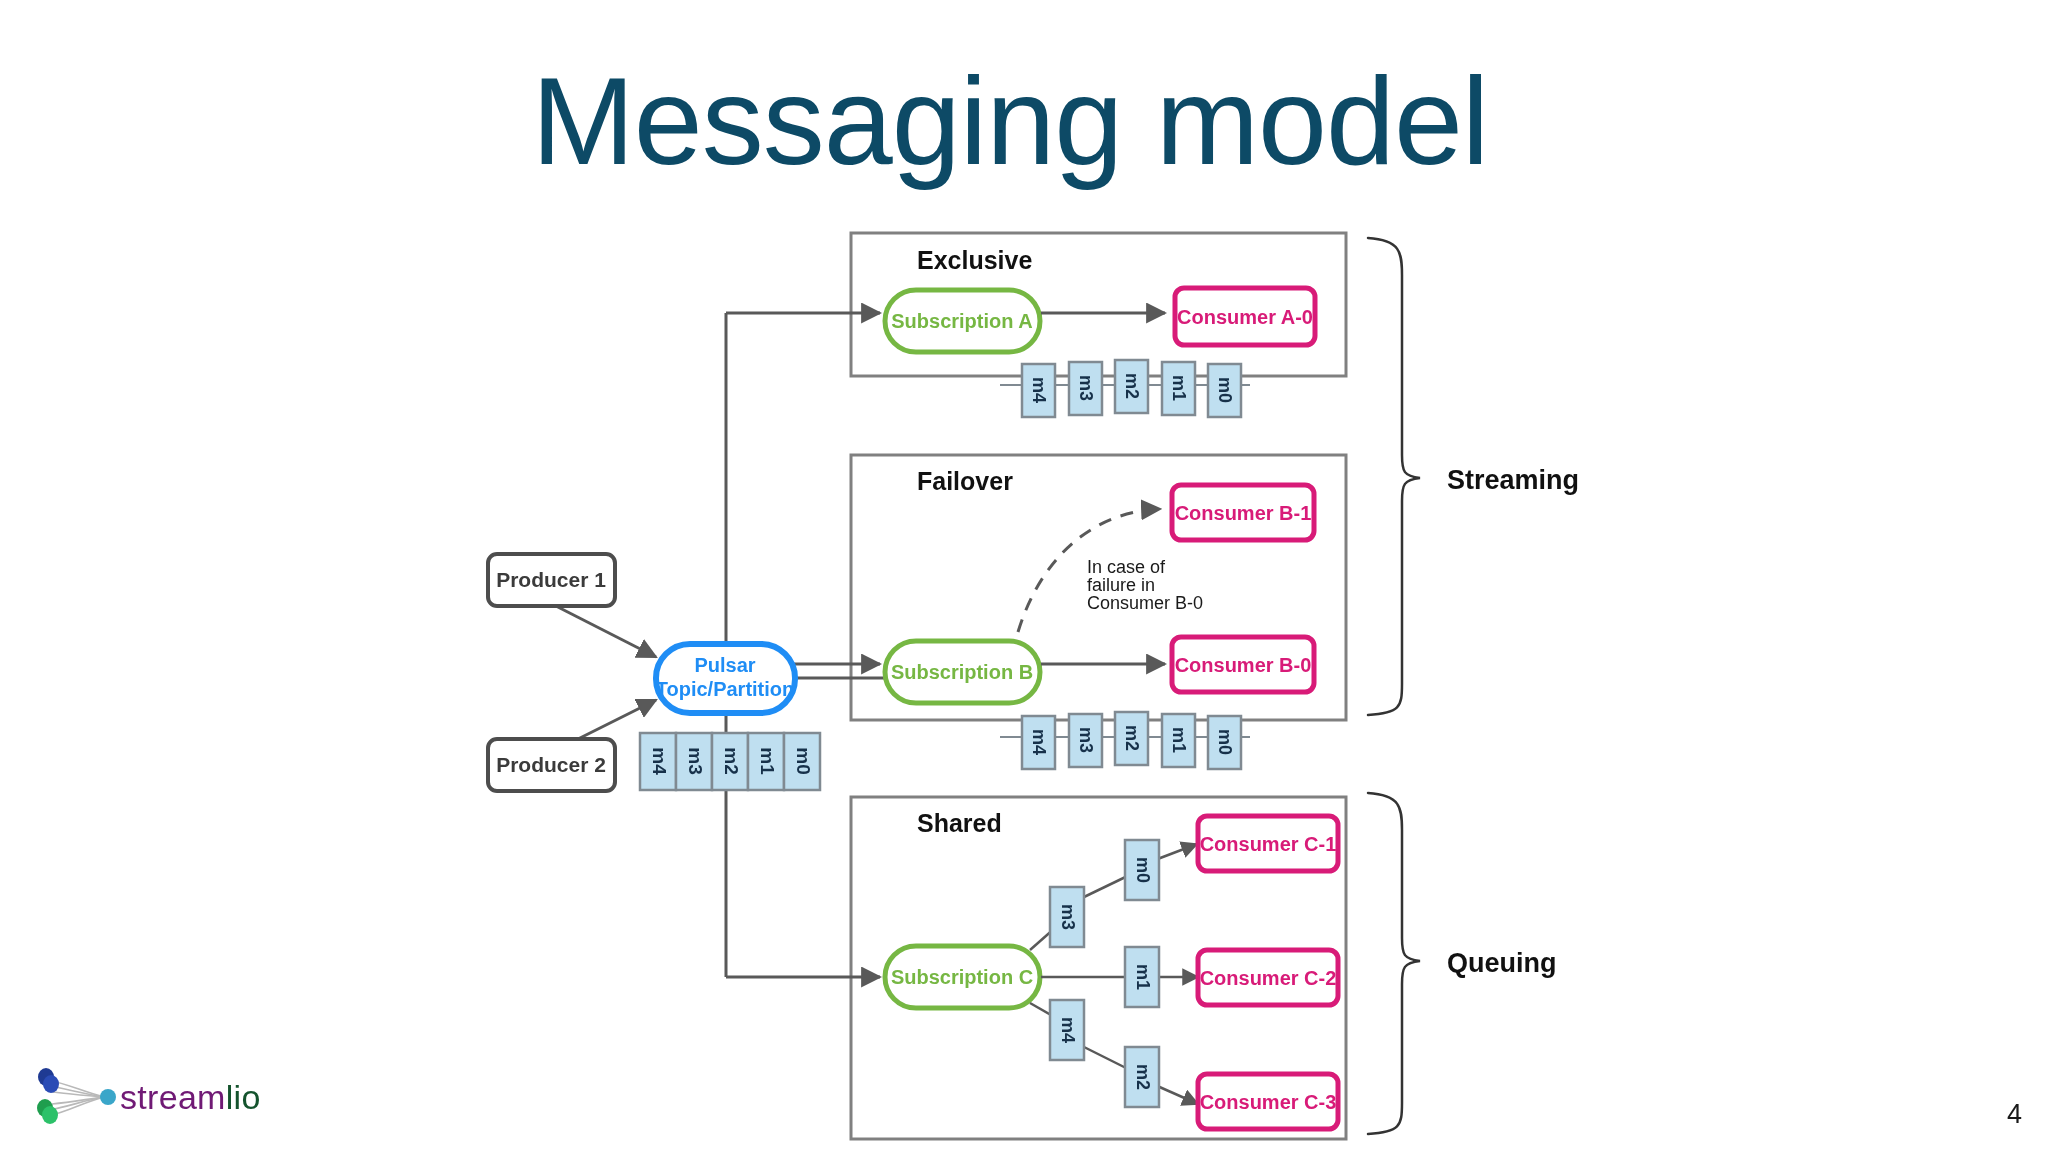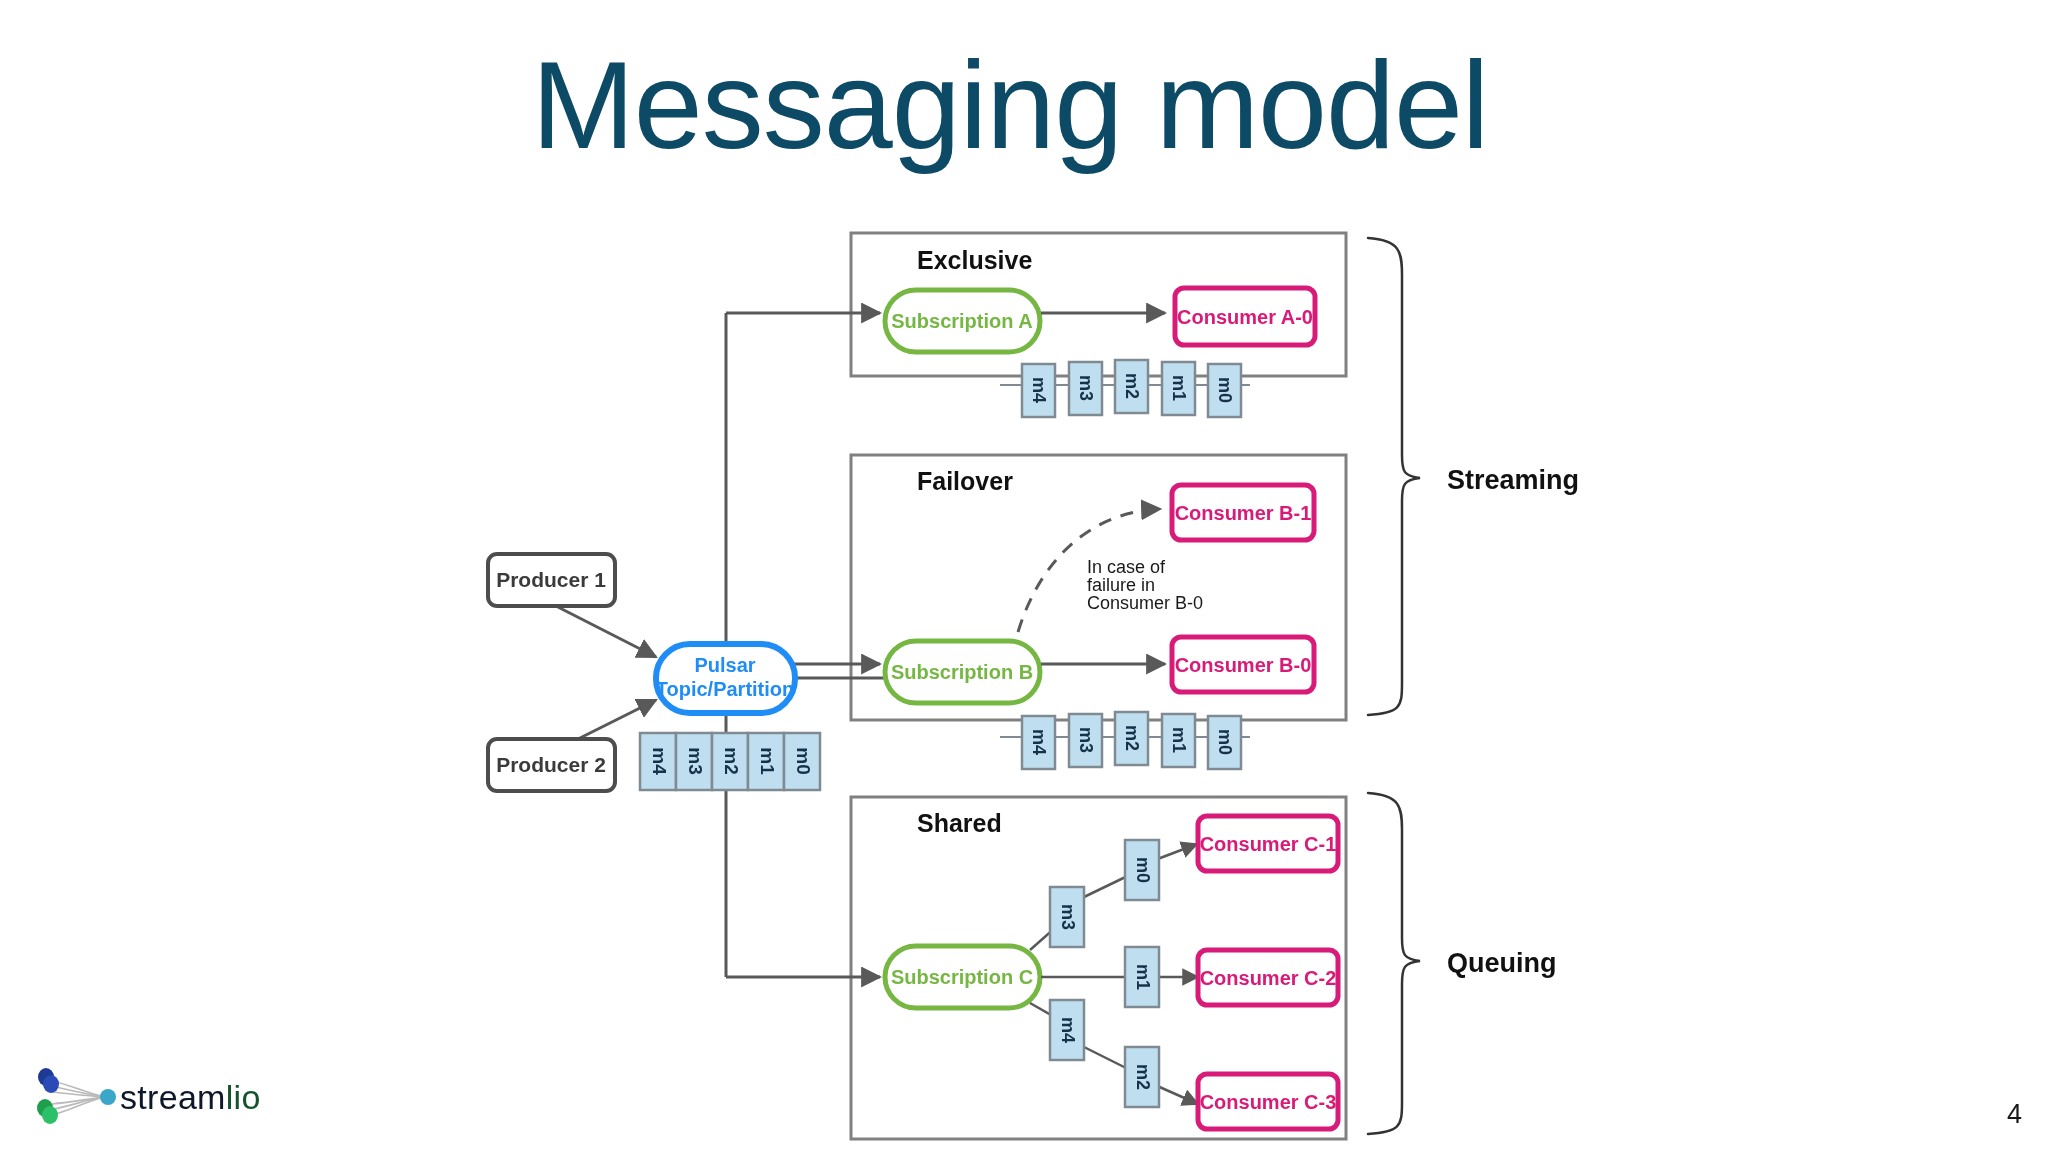--- a/index.html
+++ b/index.html
@@ -7,21 +7,21 @@
     width:2048px;height:1152px;
     background:#ffffff;
     font-family:"Liberation Sans", sans-serif;
     overflow:hidden;
     position:relative;
   }
   #slide{position:absolute;inset:0;width:2048px;height:1152px;}
 
   .slide-title{
     position:absolute;
-    left:0;top:40px;width:2020px;
+    left:0;top:56px;width:2020px;
     text-align:center;
     font-family:"Liberation Sans", sans-serif;
     font-size:124px;
     font-weight:400;
     color:#0d4a66;
     letter-spacing:-1px;
     line-height:1.05;
     white-space:nowrap;
   }
 
@@ -35,21 +35,21 @@
   }
 
   
   .logo-wrap{position:absolute;left:24px;bottom:22px;width:230px;height:66px;}
   .logo-text{
     position:absolute;left:96px;top:14px;
     font-size:34px;font-family:"Liberation Sans", sans-serif;
     font-weight:400;letter-spacing:0.3px;
     white-space:nowrap;
   }
-  .logo-text .a{color:#0f172a;}
+  .logo-text .a{color:#701a75;}
   .logo-text .b{color:#14532d;}
 </style>
 </head>
 <body>
 
 <div id="slide">
 
   <div class="slide-title">Messaging model</div>
 
   <svg id="diagram" viewBox="0 0 2048 1152" xmlns="http://www.w3.org/2000/svg">

